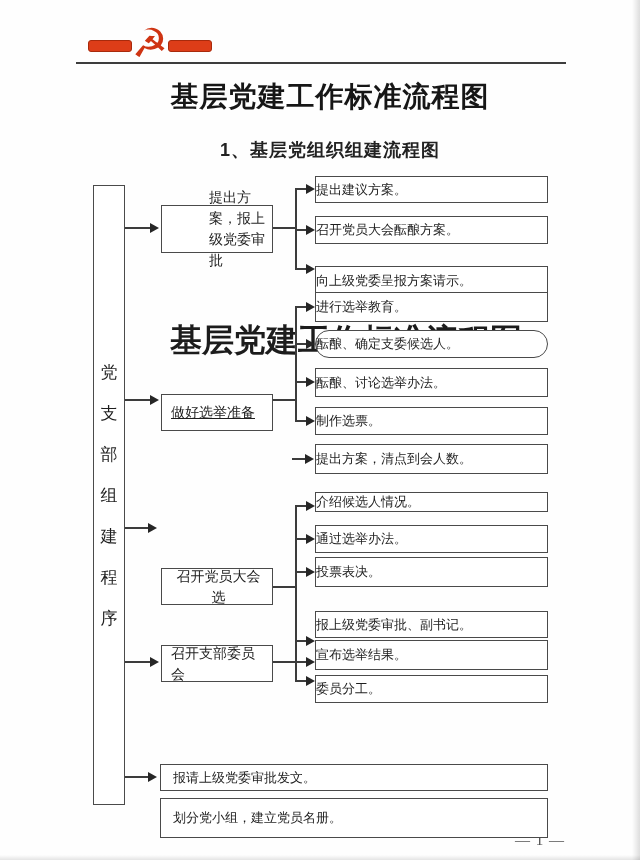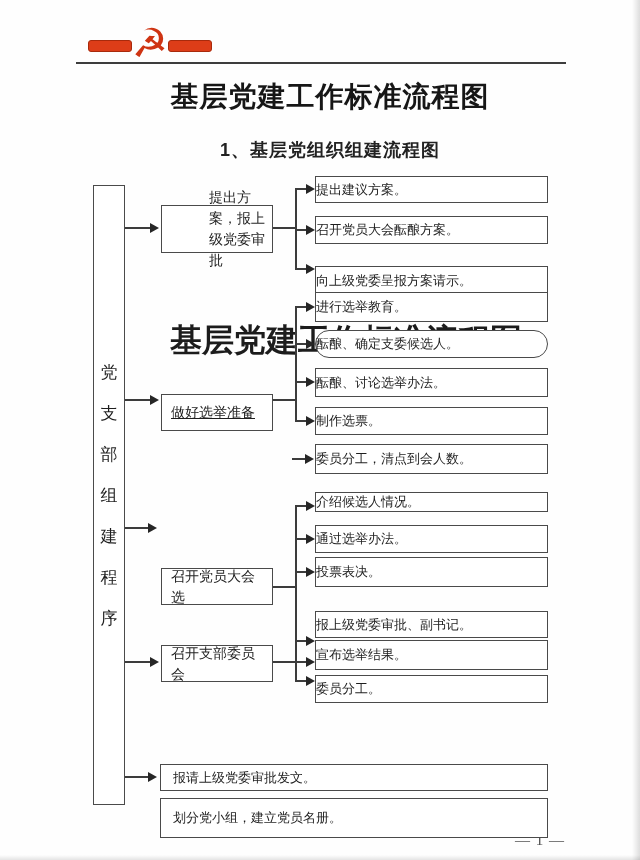--- a/index.html
+++ b/index.html
@@ -70,35 +70,35 @@
 程
 序</div>
   </div>
 
   <div class="box mid" style="top:205px;height:48px;padding-left:47px;">
     <span>提出方案，报上级党委审批</span>
     </div>
   <div class="box mid" style="top:394px;height:37px;text-decoration:underline;">
     <span>做好选举准备</span>
     </div>
-  <div class="box mid" style="top:568px;height:37px;">
+  <div class="box mid" style="top:568px;height:37px;text-align:center;">
     <span>召开党员大会选</span>
     </div>
   <div class="box mid" style="top:645px;height:37px;">
     <span>召开支部委员会</span>
     </div>
 
   <div class="box step" style="top:176px;height:27px;">提出建议方案。</div>
   <div class="box step" style="top:216px;height:28px;">召开党员大会酝酿方案。</div>
   <div class="box step" style="top:266px;height:30px;">向上级党委呈报方案请示。</div>
   <div class="box step" style="top:292px;height:30px;">进行选举教育。</div>
   <div class="box step" style="top:330px;height:28px;border-radius:14px;">酝酿、确定支委候选人。</div>
   <div class="box step" style="top:368px;height:29px;">酝酿、讨论选举办法。</div>
   <div class="box step" style="top:407px;height:28px;">制作选票。</div>
-  <div class="box step" style="top:444px;height:30px;">委员分工，清点到会人数。</div>
+  <div class="box step" style="top:444px;height:30px;">提出方案，清点到会人数。</div>
   <div class="box step" style="top:492px;height:20px;">介绍候选人情况。</div>
   <div class="box step" style="top:525px;height:28px;">通过选举办法。</div>
   <div class="box step" style="top:557px;height:30px;">投票表决。</div>
   <div class="box step" style="top:611px;height:27px;">报上级党委审批、副书记。</div>
   <div class="box step" style="top:640px;height:30px;">宣布选举结果。</div>
   <div class="box step" style="top:675px;height:28px;">委员分工。</div>
 
   <div class="box wide" style="top:764px;height:27px;">报请上级党委审批发文。</div>
   <div class="box wide" style="top:798px;height:40px;">划分党小组，建立党员名册。</div>
 

